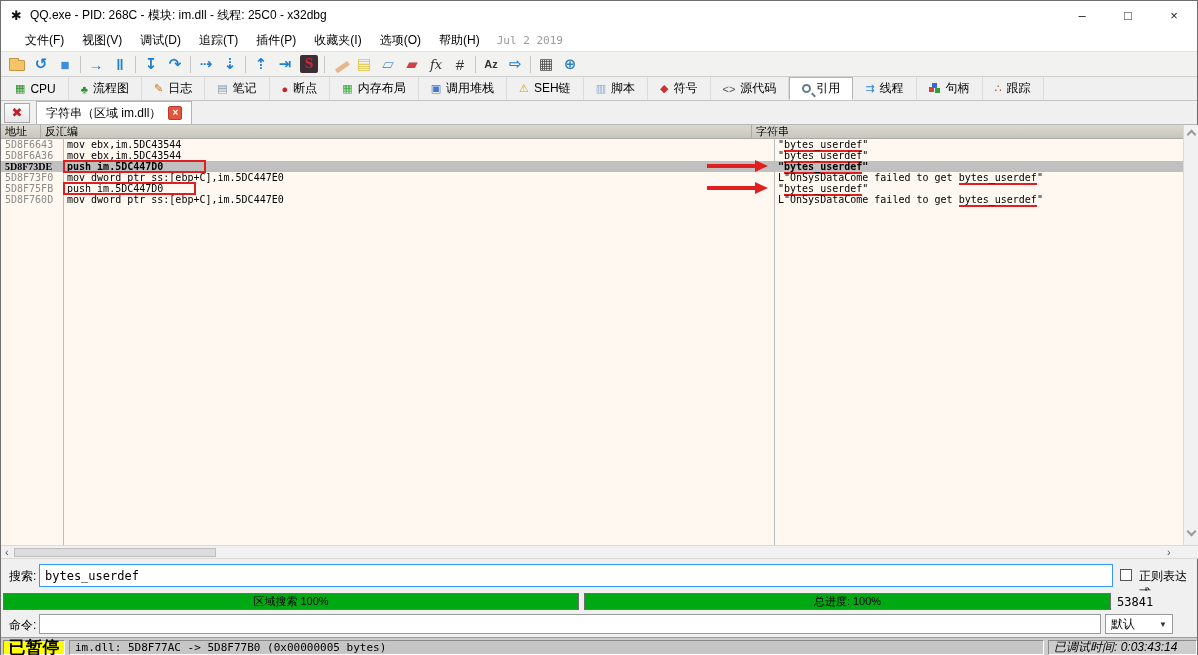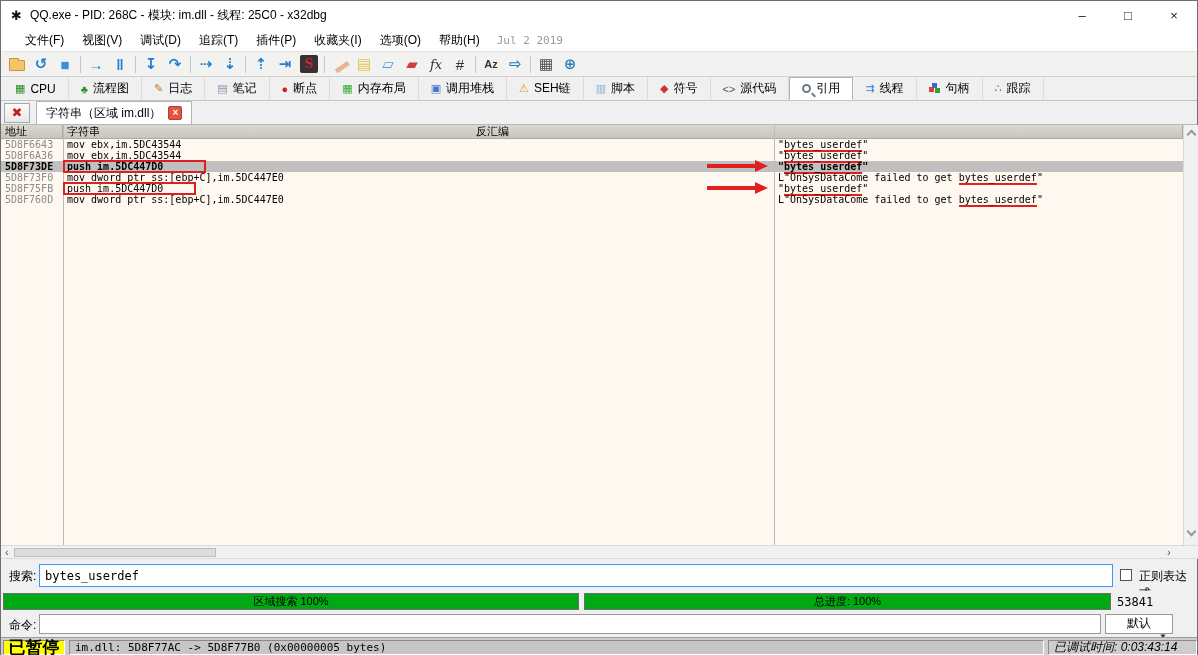--- a/index.html
+++ b/index.html
@@ -43,28 +43,28 @@
   
   .subtabs { position:absolute; left:0; top:100px; width:100%; height:24px; background:#f0f0f0; border-bottom:1px solid #b8b8b8; display:flex; align-items:center; padding-left:3px; }
   .closeall-btn { width:26px; height:20px; background:linear-gradient(#fcfcfc,#e7e7e7); border:1px solid #a8a8a8; color:#c41f1f; font-weight:bold; display:flex; align-items:center; justify-content:center; font-size:13px; }
   .subtab { height:23px; margin-left:6px; background:#fff; border:1px solid #b4b4b4; border-bottom:none; display:flex; align-items:center; gap:7px; padding:0 9px; }
   .subtab-close { width:14px; height:14px; background:#e4553e; border:1px solid #b93c28; border-radius:2px; color:#fff; font-size:10px; line-height:12px; text-align:center; font-weight:bold; }
 
   
   .tablewrap { position:absolute; left:0; top:124px; width:1198px; height:420px; background:#fff8f0; overflow:hidden; }
   .thead { height:14px; width:1182px; background:linear-gradient(#dbd8d0,#c8c5bd); border-bottom:1px solid #a9a9a9; display:flex; font-size:11px; line-height:13px; }
   .th { padding-left:4px; border-right:1px solid #aaa; }
-  .th-addr { width:62px; }
+  .th-addr { width:40px; }
   .th-dis { width:711px; }
   .th-str { flex:1; border-right:none; }
   .tbody { width:1182px; }
   .trow { height:11px; display:flex; font-family:"DejaVu Sans Mono","Liberation Mono",monospace; font-size:10px; line-height:11px; white-space:pre; }
   .trow.sel { background:#c0c0c0; font-weight:bold; }
   .c-addr { width:62px; padding-left:4px; color:#8a8a8a; }
-  .trow.sel .c-addr { color:#000; }
+  .trow.sel .c-addr { color:#000;font-family:Liberation Serif, serif; }
   .c-dis { width:711px; padding-left:4px; }
   .c-str { flex:1; padding-left:4px; }
   .match { border-bottom:2px solid #e02020; }
   .vline { position:absolute; top:0; bottom:0; width:1px; background:#bcbcbc; }
   .vline1 { left:62px; } .vline2 { left:773px; }
   .redbox { position:absolute; border:2px solid #e02020; }
   .redbox1 { left:62px; top:35px; width:143px; height:13px; }
   .redbox2 { left:62px; top:57px; width:133px; height:13px; }
   .red-arrow { position:absolute; width:62px; height:12px; left:706px; }
   .red-arrow .shaft { position:absolute; left:0; top:4px; width:48px; height:4px; background:#e02020; }
@@ -92,21 +92,21 @@
   .progressrow { position:absolute; left:0; top:590px; width:100%; height:20px; background:#f0f0f0; }
   .pbar { position:absolute; top:2px; height:17px; background:#00a813; border:1px solid #6f6f6f; display:flex; align-items:center; justify-content:center; font-size:11px; color:#000; }
   .pbar-left { left:2px; width:576px; }
   .pbar-right { left:583px; width:527px; }
   .match-count { position:absolute; left:1116px; top:4px; font-family:"DejaVu Sans Mono",monospace; font-size:12px; }
 
   
   .commandrow { position:absolute; left:0; top:610px; width:100%; height:26px; background:#f0f0f0; }
   .commandrow .lbl { position:absolute; left:8px; top:6px; }
   .cmd-input { position:absolute; left:38px; top:3px; width:1062px; height:20px; border:1px solid #9a9a9a; background:#fff; font-size:12px; padding-left:4px; outline:none; }
-  .dropdown { position:absolute; left:1104px; top:3px; width:68px; height:20px; background:#fff; border:1px solid #9a9a9a; display:flex; align-items:center; padding:0 5px;flex-direction:column; }
+  .dropdown { position:absolute; left:1104px; top:3px; width:68px; height:20px; background:#fff; border:1px solid #9a9a9a; display:flex; align-items:center; padding:0 5px; }
   .dd-arrow { margin-left:auto; font-size:8px; color:#333; }
 
   
   .statusbar { position:absolute; left:0; top:636px; width:100%; height:19px; background:#cdcdcd; border-top:1px solid #9b9b9b; }
   .sunken { border:1px solid; border-color:#8a8a8a #fff #fff #8a8a8a; position:absolute; top:2px; height:15px; }
   .state-badge { left:2px; width:62px; background:#ffff00; color:#000000; font-weight:bold; font-size:17px; text-align:center; line-height:13px; }
   .status-msg { left:68px; width:975px; background:#c6c6c6; font-family:"DejaVu Sans Mono",monospace; font-size:11px; line-height:13px; padding-left:5px; white-space:pre; }
   .debug-time { left:1047px; width:149px; font-size:12px; line-height:13px; padding-left:5px;font-style:italic; }
 </style>
 </head>
@@ -245,22 +245,22 @@
     <span class="closeall-btn">✖</span>
     <span class="subtab">
       <span>字符串（区域 im.dll）</span>
       <span class="subtab-close">×</span>
     </span>
   </div>
 
   <div class="tablewrap">
     <div class="thead">
       <span class="th th-addr">地址</span>
+      <span class="th th-dis">反汇编</span>
       <span class="th th-str">字符串</span>
-      <span class="th th-dis">反汇编</span>
     </div>
     <div class="tbody">
       <div class="trow">
         <span class="c-addr">5D8F6643</span>
         <span class="c-dis">mov ebx,im.5DC43544</span>
         <span class="c-str"><span>"</span><span class="match">bytes_userdef</span><span>"</span></span>
       </div>
       <div class="trow">
         <span class="c-addr">5D8F6A36</span>
         <span class="c-dis">mov ebx,im.5DC43544</span>

